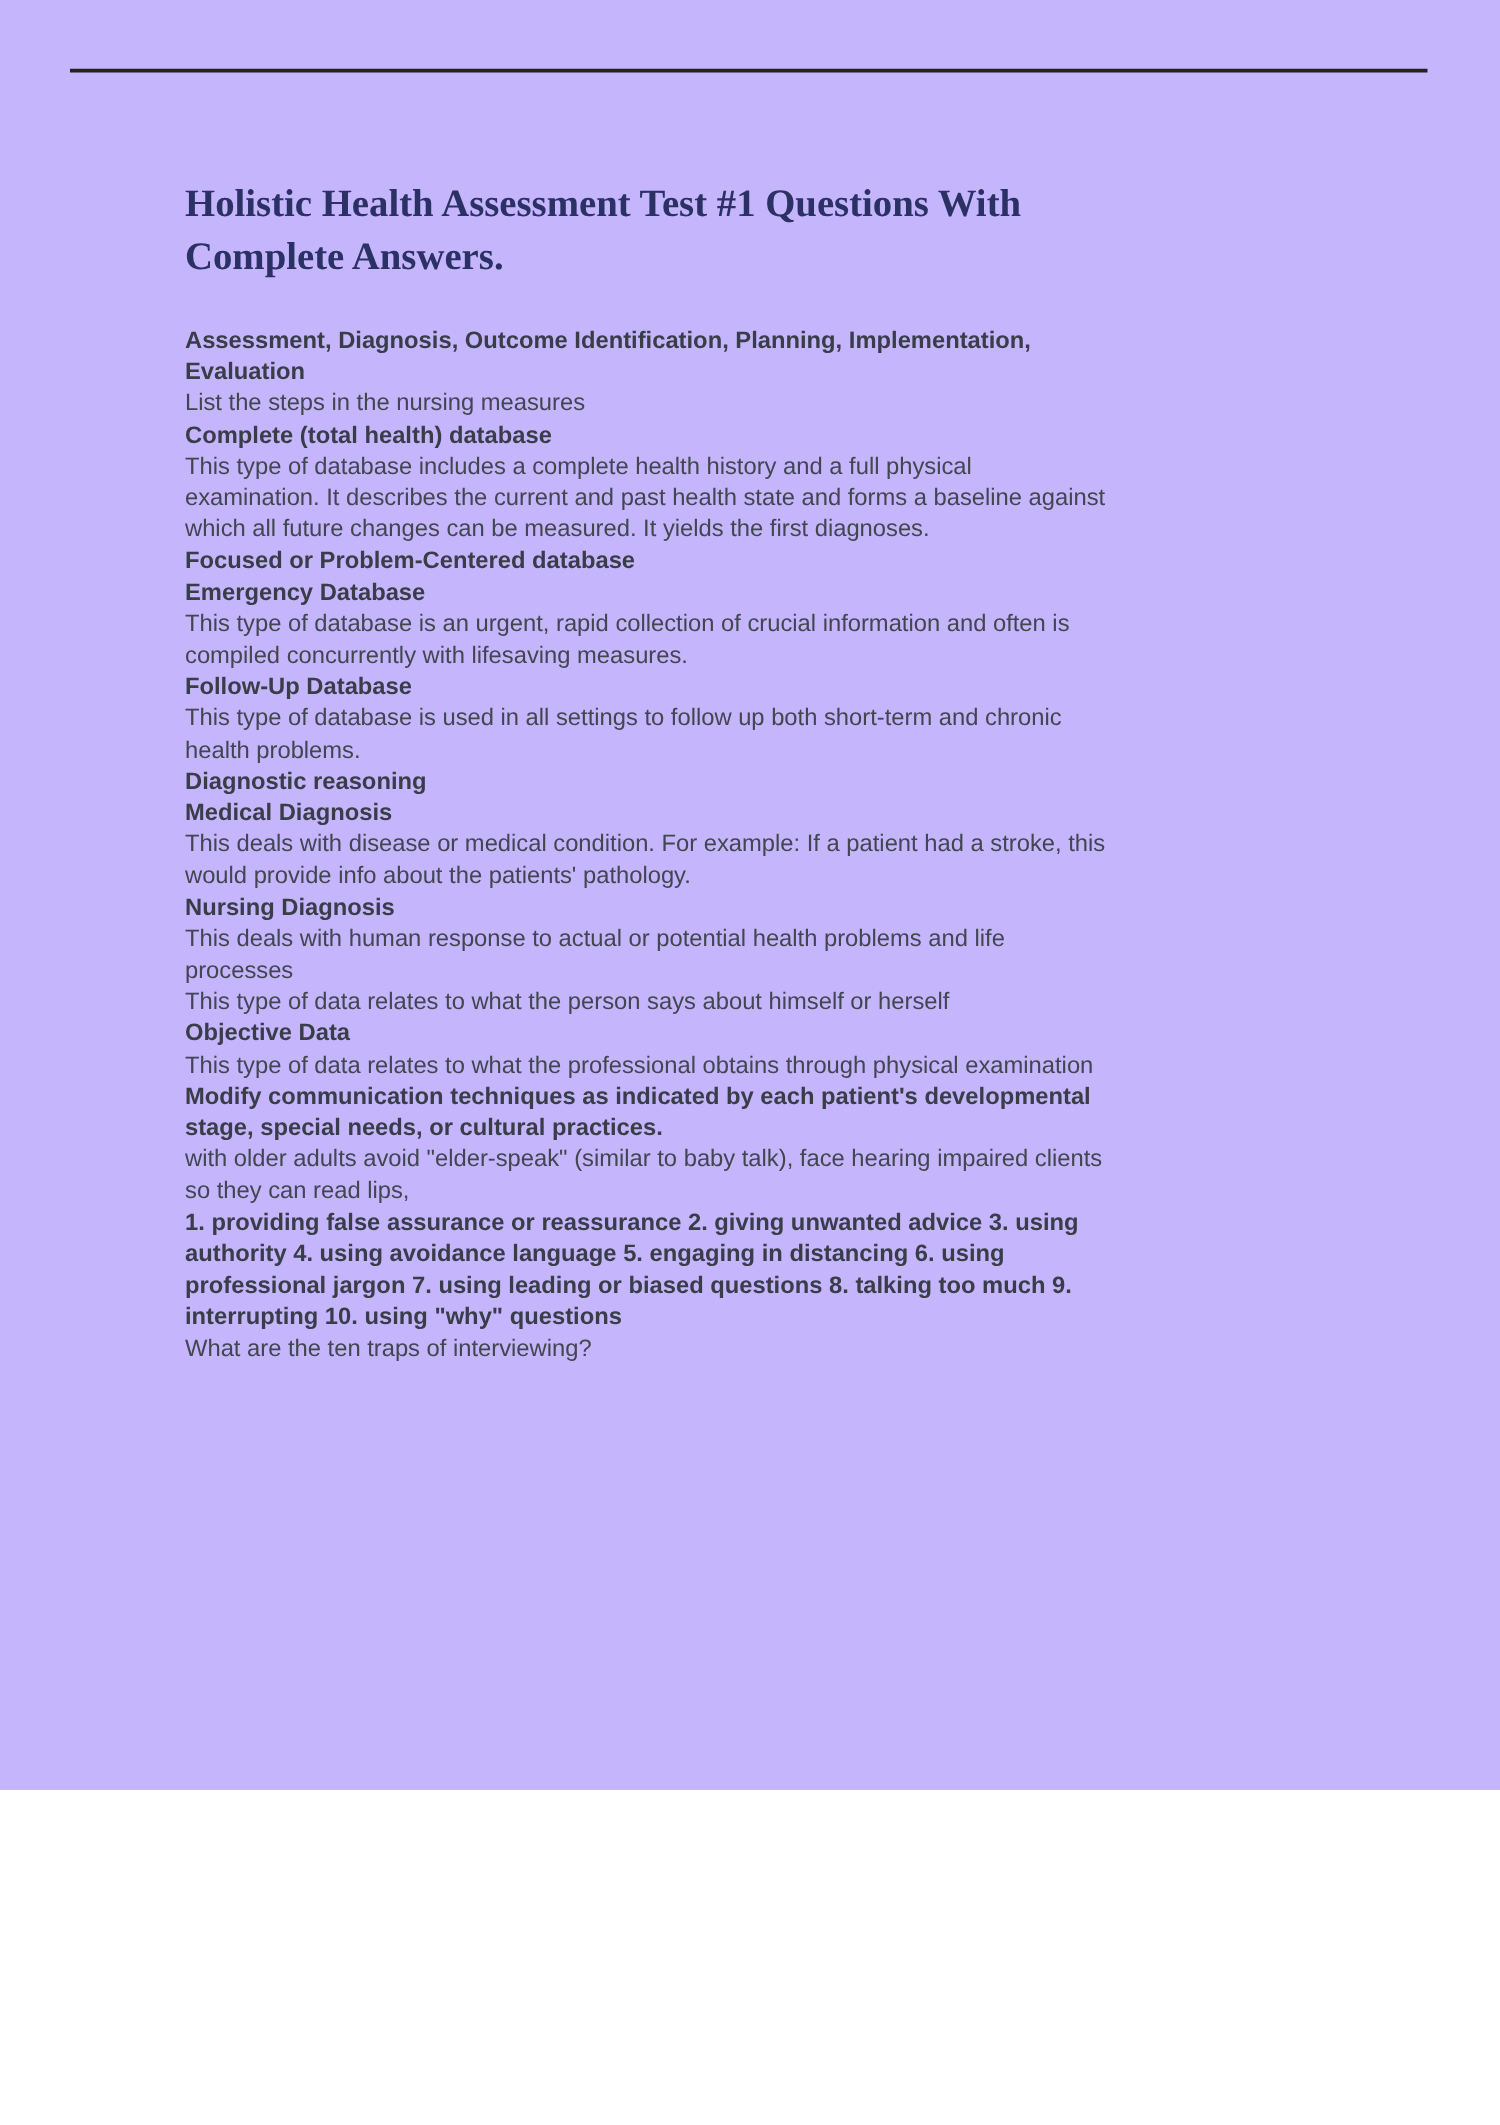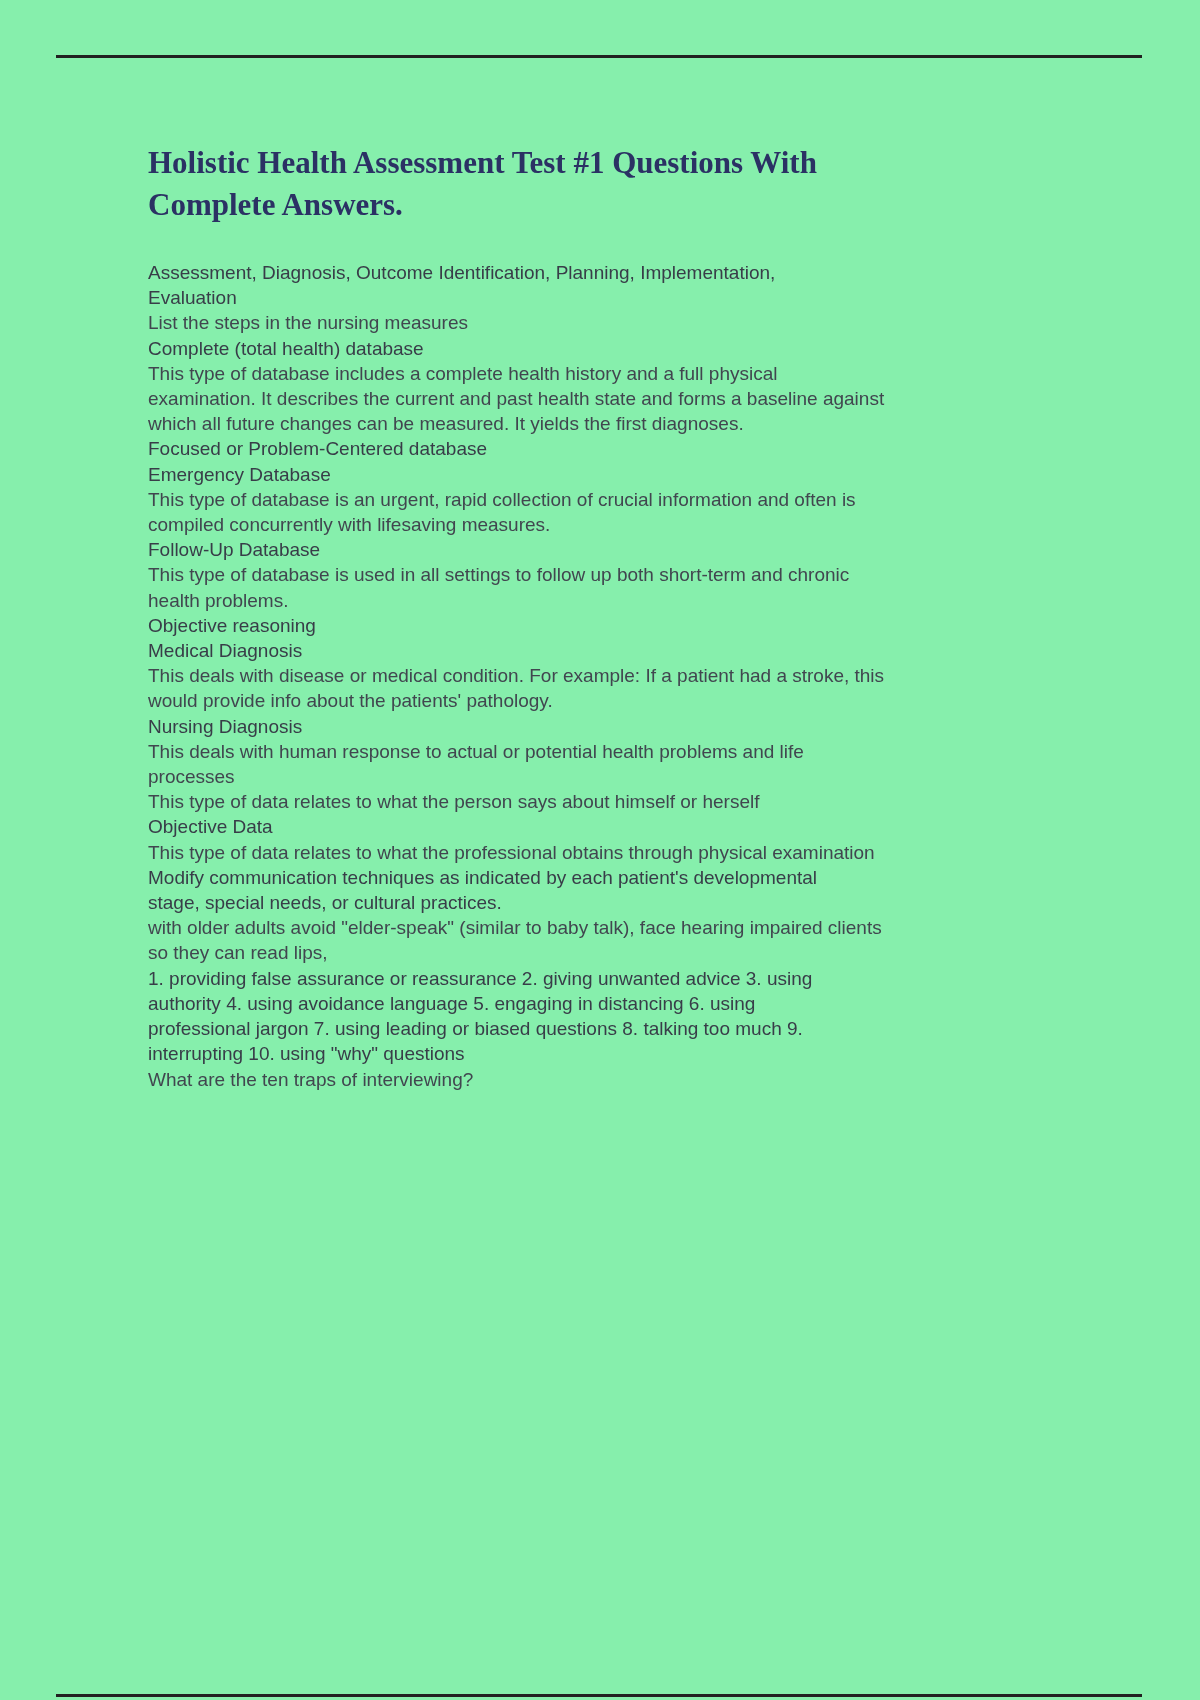--- a/index.html
+++ b/index.html
@@ -3,22 +3,22 @@
 <meta charset="utf-8">
 <style>
   html, body {
     margin: 0;
     padding: 0;
     background: #ffffff;
   }
   .page {
     position: relative;
     width: 1200px;
-    height: 1700px;
-    background: #86efac;
+    height: 1432px;
+    background: #c4b5fd;
     overflow: hidden;
     font-family: "Liberation Sans", sans-serif;
   }
   .rule {
     position: absolute;
     left: 56px;
     width: 1086px;
     height: 3px;
     background: #212121;
   }
@@ -44,21 +44,21 @@
     width: 912px;
     font-size: 19px;
     line-height: 25.2px;
     color: #3e434e;
   }
   .qa-item p {
     margin: 0;
     white-space: pre-line;
   }
   .answer {
-    font-weight: normal;
+    font-weight: bold;
     color: #383d48;
   }
   .question {
     font-weight: normal;
     color: #41464f;
   }
 </style>
 </head>
 <body>
 
@@ -87,21 +87,21 @@
       <p class="answer">Emergency Database</p>
       <p class="question">This type of database is an urgent, rapid collection of crucial information and often is
 compiled concurrently with lifesaving measures.</p>
     </div>
     <div class="qa-item">
       <p class="answer">Follow-Up Database</p>
       <p class="question">This type of database is used in all settings to follow up both short-term and chronic
 health problems.</p>
     </div>
     <div class="qa-item">
-      <p class="answer">Objective reasoning</p>
+      <p class="answer">Diagnostic reasoning</p>
     </div>
     <div class="qa-item">
       <p class="answer">Medical Diagnosis</p>
       <p class="question">This deals with disease or medical condition. For example: If a patient had a stroke, this
 would provide info about the patients' pathology.</p>
     </div>
     <div class="qa-item">
       <p class="answer">Nursing Diagnosis</p>
       <p class="question">This deals with human response to actual or potential health problems and life
 processes</p>

